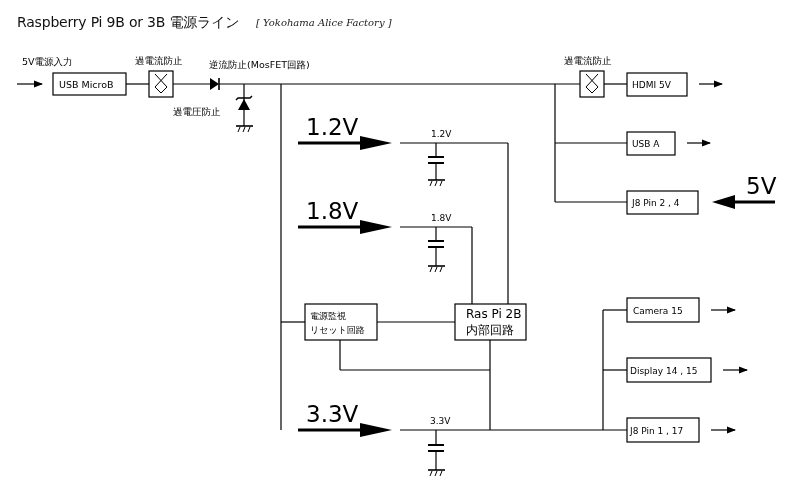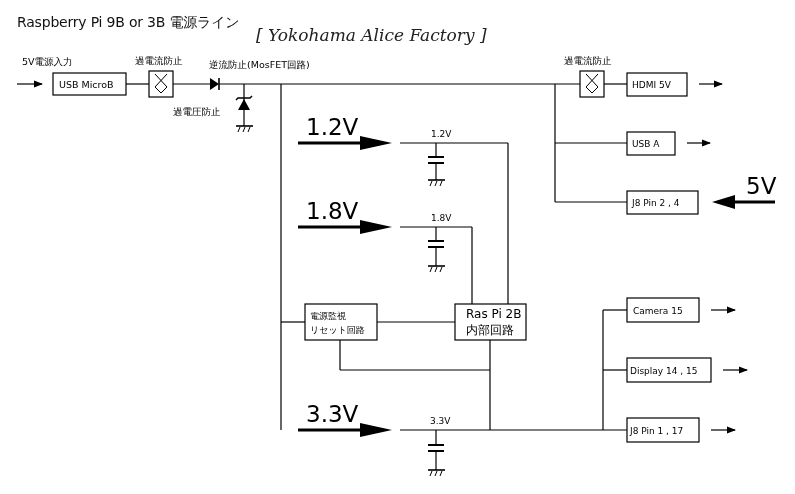--- a/index.html
+++ b/index.html
@@ -1,18 +1,18 @@
 <!DOCTYPE html>
 <html><head>
 <meta charset="utf-8">
 <style>
   html,body{margin:0;padding:0;background:#ffffff;}
   body{width:795px;height:494px;position:relative;overflow:hidden;font-family:"DejaVu Sans","Liberation Sans",sans-serif;color:#000;}
   #title{position:absolute;left:17px;top:14px;font-size:14px;font-family:"DejaVu Sans",sans-serif;color:#111;letter-spacing:-0.2px;}
-  #subtitle{position:absolute;left:256px;top:17px;font-size:17px;font-style:italic;font-family:"DejaVu Serif",serif;color:#222;margin-top:8px;}
+  #subtitle{position:absolute;left:256px;top:17px;font-size:10px;font-style:italic;font-family:"DejaVu Serif",serif;color:#222;}
   svg{position:absolute;left:0;top:0;}
   .ln{stroke:#000;stroke-width:1.2;fill:none;}
   .box{stroke:#000;stroke-width:1.2;fill:#fff;}
   .lbl{font-family:"DejaVu Sans",sans-serif;font-size:9.5px;fill:#000;}
   .sm{font-family:"DejaVu Sans",sans-serif;font-size:9px;fill:#000;}
   .big{font-family:"DejaVu Sans",sans-serif;font-size:23px;fill:#000;}
   .mid{font-family:"DejaVu Sans",sans-serif;font-size:12px;fill:#000;}
 </style>
 </head>
 <body>

